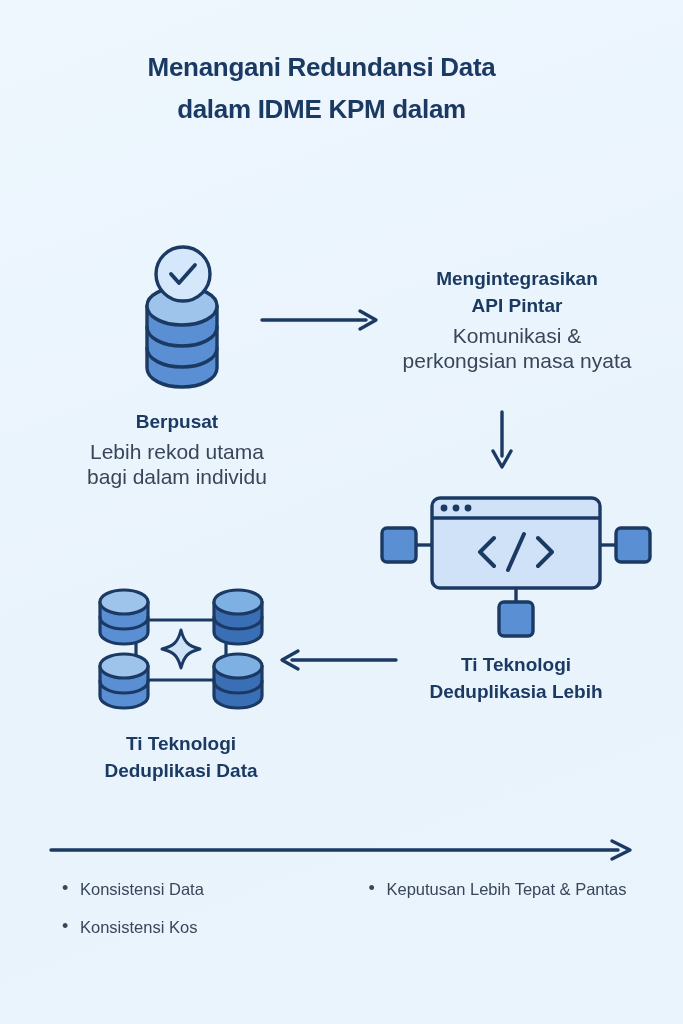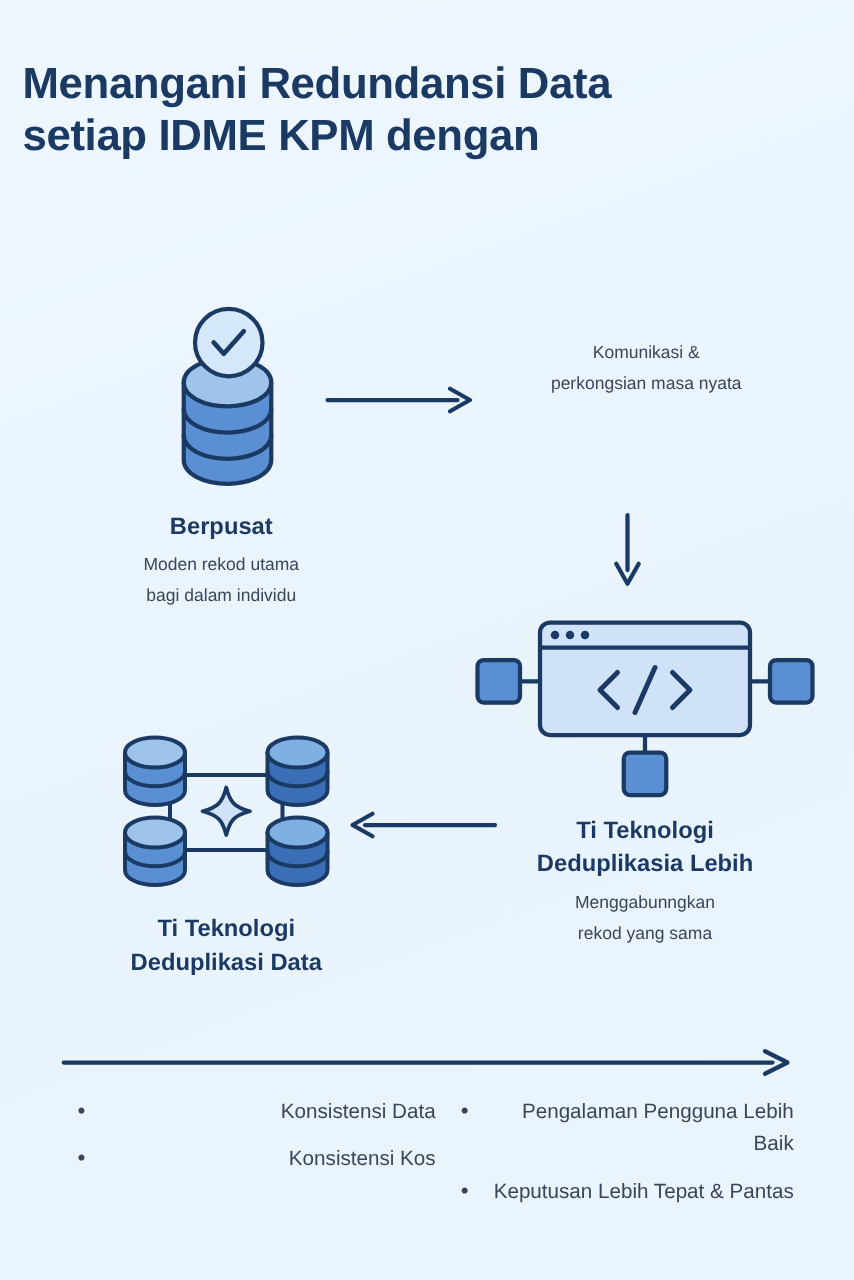--- a/index.html
+++ b/index.html
@@ -18,40 +18,40 @@
     inset: 0;
     background: linear-gradient(160deg, #eef7fe 0%, #e9f3fc 55%, #eaf4fd 100%);
   }
 
   
   .title {
     position: absolute;
     top: 46px;
     left: 0;
     width: 643px;
-    text-align: left;
+    text-align: center;
     color: #1b3a63;
-    font-size: 35px;
+    font-size: 26px;
     font-weight: bold;
     line-height: 42px;
     letter-spacing: -0.3px;
     padding: 0 18px;
   }
   .title span { display: block; }
 
   
   .node-title {
     color: #1b3a63;
     font-weight: bold;
     font-size: 19px;
     line-height: 27px;
   }
   .node-sub {
     color: #39465a;
-    font-size: 14px;
+    font-size: 21px;
     line-height: 25px;
     margin-top: 4px;
   }
 
   
   #step-database {
     position: absolute;
     left: 52px;
     top: 228px;
     width: 250px;
@@ -99,21 +99,21 @@
 
   
   .benefits {
     position: absolute;
     top: 876px;
     left: 0;
     width: 683px;
     display: flex;
     padding: 0 48px 0 62px;
   }
-  .benefit-col { width: 50%; text-align: right; }
+  .benefit-col { width: 50%; }
   .benefit-col.right { padding-left: 20px; }
   .benefit-item {
     color: #39465a;
     font-size: 16.5px;
     line-height: 26px;
     margin-bottom: 12px;
     position: relative;
     padding-left: 18px;
   }
   .benefit-item::before {
@@ -125,21 +125,21 @@
     font-size: 18px;
   }
 </style>
 </head>
 <body>
 
 <div class="page">
 
   <div class="title">
     <span>Menangani Redundansi Data</span>
-    <span>setiap IDME KPM dengan</span>
+    <span>dalam IDME KPM dalam</span>
   </div>
 
   <div id="step-database">
     <div class="art">
       <svg width="250" height="178" viewBox="0 0 250 178">
 
         <g stroke="#1b3a63" stroke-width="3.4" stroke-linejoin="round" stroke-linecap="round">
           <path d="M95 78 v62 c0 11 16 19 35 19 s35-8 35-19 v-62" fill="#5b8fd4"></path>
           <path d="M95 78 c0 11 16 19 35 19 s35-8 35-19 c0-11-16-19-35-19 s-35 8-35 19 z" fill="#9fc4ec"></path>
           <path d="M95 99 c0 11 16 19 35 19 s35-8 35-19" fill="none"></path>
@@ -148,34 +148,38 @@
 
         <circle cx="131" cy="46" r="27" fill="#d5e7fa" stroke="#1b3a63" stroke-width="3.4"></circle>
         <path d="M119 46 l8 9 l16 -18" fill="none" stroke="#1b3a63" stroke-width="3.8" stroke-linecap="round" stroke-linejoin="round"></path>
       </svg>
     </div>
     <div class="labels">
       <div class="node-title">
         <div>Berpusat</div>
       </div>
       <div class="node-sub">
-        <div>Moden rekod utama</div>
+        <div>Lebih rekod utama</div>
         <div>bagi dalam individu</div>
       </div>
     </div>
   </div>
 
   <div class="arrow" id="arrow-db-to-api">
     <svg width="128" height="40" viewBox="0 0 128 40">
       <line x1="4" y1="20" x2="108" y2="20" stroke="#1b3a63" stroke-width="3.4" stroke-linecap="round"></line>
       <path d="M102 11 l16 9 l-16 9" fill="none" stroke="#1b3a63" stroke-width="3.4" stroke-linecap="round" stroke-linejoin="round"></path>
     </svg>
   </div>
 
   <div id="step-api">
+    <div class="node-title">
+      <div>Mengintegrasikan</div>
+      <div>API Pintar</div>
+    </div>
     <div class="node-sub">
       <div>Komunikasi &amp;</div>
       <div>perkongsian masa nyata</div>
     </div>
   </div>
 
   <div class="arrow" id="arrow-api-to-code">
     <svg width="40" height="62" viewBox="0 0 40 62">
       <line x1="20" y1="2" x2="20" y2="46" stroke="#1b3a63" stroke-width="3.4" stroke-linecap="round"></line>
       <path d="M11 41 l9 16 l9 -16" fill="none" stroke="#1b3a63" stroke-width="3.4" stroke-linecap="round" stroke-linejoin="round"></path>
@@ -202,24 +206,20 @@
         <circle cx="80" cy="28" r="3.4" fill="#1b3a63"></circle>
         <circle cx="92" cy="28" r="3.4" fill="#1b3a63"></circle>
         <path d="M118 58 l-14 14 l14 14 M162 58 l14 14 l-14 14 M148 54 l-16 36" fill="none" stroke="#1b3a63" stroke-width="4" stroke-linecap="round" stroke-linejoin="round"></path>
       </svg>
     </div>
     <div class="labels">
       <div class="node-title">
         <div>Ti Teknologi</div>
         <div>Deduplikasia Lebih</div>
       </div>
-      <div class="node-sub">
-        <div>Menggabunngkan</div>
-        <div>rekod yang sama</div>
-      </div>
     </div>
   </div>
 
   <div class="arrow" id="arrow-code-to-dedup">
     <svg width="128" height="40" viewBox="0 0 128 40">
       <line x1="20" y1="20" x2="124" y2="20" stroke="#1b3a63" stroke-width="3.4" stroke-linecap="round"></line>
       <path d="M26 11 l-16 9 l16 9" fill="none" stroke="#1b3a63" stroke-width="3.4" stroke-linecap="round" stroke-linejoin="round"></path>
     </svg>
   </div>
 
@@ -267,18 +267,17 @@
       <path d="M564 3 l18 9 l-18 9" fill="none" stroke="#1b3a63" stroke-width="3.4" stroke-linecap="round" stroke-linejoin="round"></path>
     </svg>
   </div>
 
   <div class="benefits">
     <div class="benefit-col left">
       <div class="benefit-item">Konsistensi Data</div>
       <div class="benefit-item">Konsistensi Kos</div>
     </div>
     <div class="benefit-col right">
-      <div class="benefit-item">Pengalaman Pengguna Lebih Baik</div>
       <div class="benefit-item">Keputusan Lebih Tepat &amp; Pantas</div>
     </div>
   </div>
 
 </div>
 
 </body></html>

